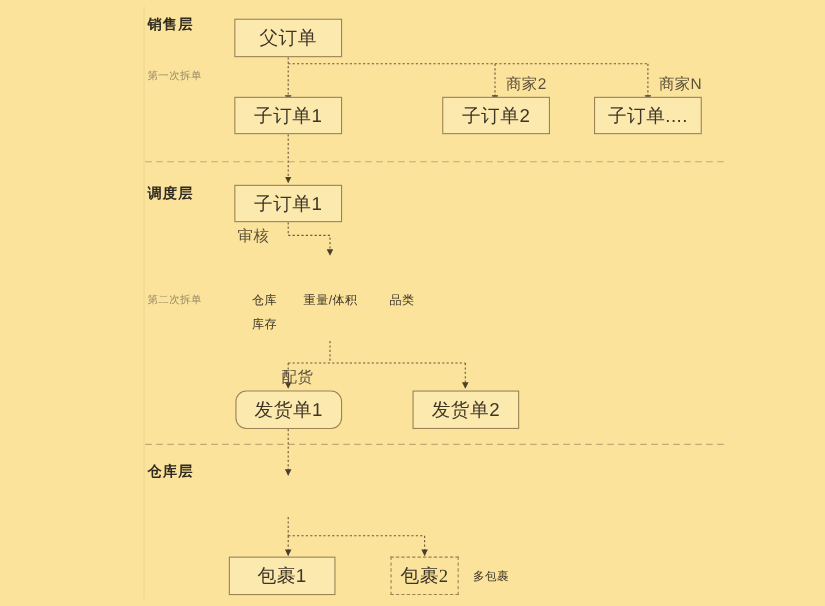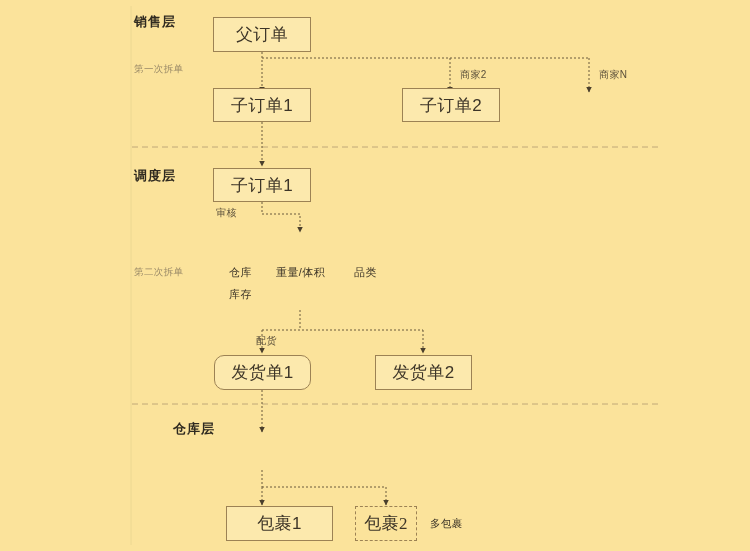--- a/index.html
+++ b/index.html
@@ -72,21 +72,21 @@
   }
   .side-label {
     position: absolute;
     font-size: 9.5px;
     color: #9a8a68;
     letter-spacing: 0.4px;
     white-space: nowrap;
   }
   .edge-label {
     position: absolute;
-    font-size: 10px;
+    font-size: 14px;
     color: #5a4f3a;
     letter-spacing: 0.4px;
     white-space: nowrap;
     text-align: center;
   }
   .note-label {
     position: absolute;
     font-size: 10.5px;
     color: #3d3528;
     letter-spacing: 0.4px;
@@ -131,42 +131,43 @@
 
       <path d="M262,470 L262,487"></path>
       <path d="M262,487 L386,487"></path>
       <path d="M262,487 L262,505" marker-end="url(#arrow)"></path>
       <path d="M386,487 L386,505" marker-end="url(#arrow)"></path>
     </g>
   </svg>
 
   <div class="layer-label" style="left:134px; top:13px;">销售层</div>
   <div class="layer-label" style="left:134px; top:167px;text-align:right;">调度层</div>
-  <div class="layer-label" style="left:134px; top:420px;margin-left:39px;">仓库层</div>
+  <div class="layer-label" style="left:134px; top:420px;">仓库层</div>
 
   <div class="side-label" style="left:134px; top:63px;">第一次拆单</div>
   <div class="side-label" style="left:134px; top:266px;">第二次拆单</div>
 
   <div class="node" style="left:213px; top:17px; width:98px; height:35px;">父订单</div>
   <div class="node" style="left:213px; top:88px; width:98px; height:34px;">子订单1</div>
   <div class="node" style="left:402px; top:88px; width:98px; height:34px;">子订单2</div>
+  <div class="node" style="left:540px; top:88px; width:98px; height:34px;">子订单....</div>
 
   <div class="edge-label" style="left:460px; top:68px;">商家2</div>
   <div class="edge-label" style="left:599px; top:68px;">商家N</div>
 
   <div class="node" style="left:213px; top:168px; width:98px; height:34px;">子订单1</div>
   <div class="edge-label" style="left:216px; top:206px;">审核</div>
 
   <div class="rule-item" style="left:229px; top:265px;">仓库</div>
   <div class="rule-item" style="left:276px; top:265px;">重量/体积</div>
   <div class="rule-item" style="left:354px; top:265px;">品类</div>
   <div class="rule-item" style="left:229px; top:287px;">库存</div>
 
   <div class="edge-label" style="left:216px; top:334px;margin-left:40px;">配货</div>
 
   <div class="node" style="left:214px; top:355px; width:97px; height:35px;border-radius:10px;">发货单1</div>
   <div class="node" style="left:375px; top:355px; width:97px; height:35px;">发货单2</div>
 
-  <div class="node" style="left:226px; top:506px; width:107px; height:35px;">包裹1</div>
+  <div class="node" style="left:208px; top:506px; width:97px; height:35px;">包裹1</div>
   <div class="node dashed" style="left:355px; top:506px; width:62px; height:35px;font-family:Liberation Serif, serif;">包裹2</div>
   <div class="note-label" style="left:430px; top:517px;">多包裹</div>
 
 </div>
 
 </body></html>

